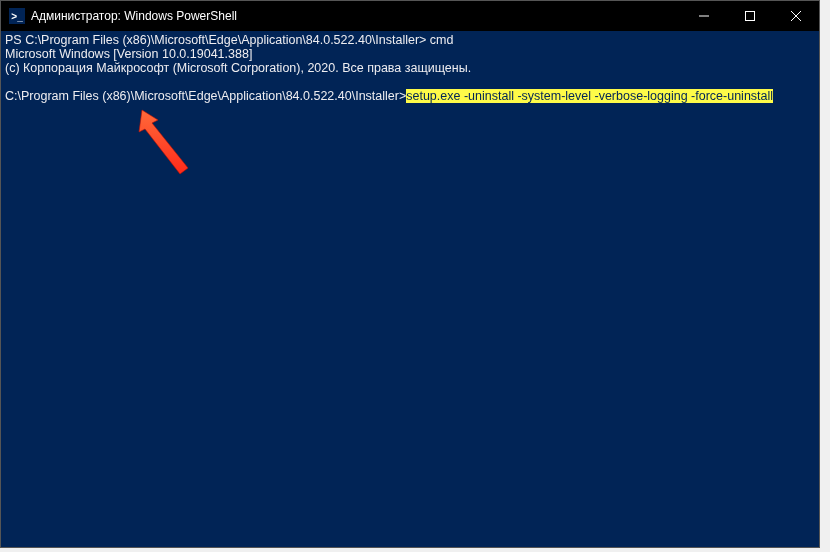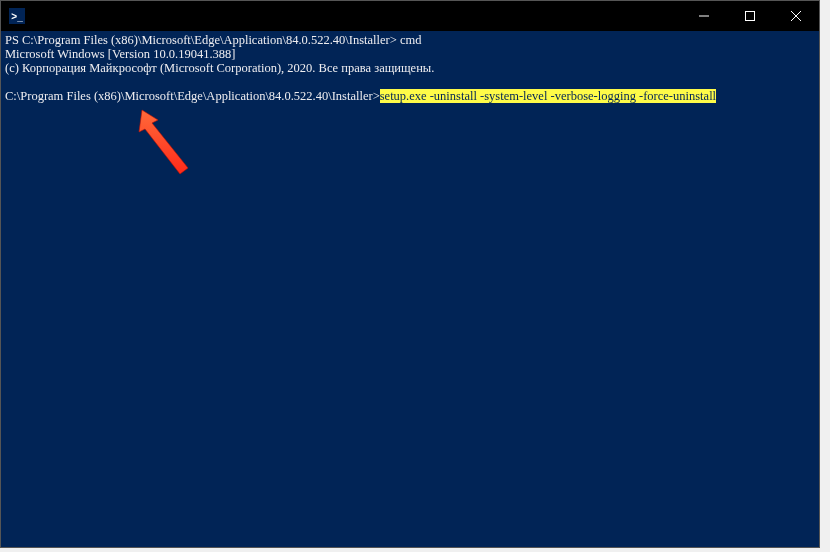--- a/index.html
+++ b/index.html
@@ -52,21 +52,21 @@
   .titlebar-btn svg { stroke: #fff; }
   .terminal {
     flex: 1;
     padding: 2px 4px;
     color: #eeedf0;
     font-size: 12.5px;
     line-height: 14px;
     white-space: pre-wrap;
     word-break: break-all;
     overflow: hidden;
-    font-family: Liberation Serif, serif;
+    font-family: Liberation Sans, sans-serif;
   }
   .hl {
     background: #fefb48;
     color: #012456;
   }
   .cursor {
     display:inline-block;
     width:7px; height:13px;
     background:#012456;
     vertical-align:text-bottom;
@@ -77,20 +77,21 @@
     left: 134px;
     pointer-events: none;
   }
 </style>
 </head>
 <body>
 
 <div class="window">
   <div class="titlebar">
     <span class="titlebar-icon">&gt;_</span>
+    <span class="titlebar-title">Администратор: Windows PowerShell</span>
     <span class="titlebar-spacer"></span>
     <div class="titlebar-btn">
       <svg width="10" height="10">
           <line x1="0" y1="5" x2="10" y2="5" stroke-width="1"></line>
         </svg>
     </div>
     <div class="titlebar-btn">
       <svg width="10" height="10">
           <rect x="0.5" y="0.5" width="9" height="9" fill="none" stroke-width="1"></rect>
         </svg>

